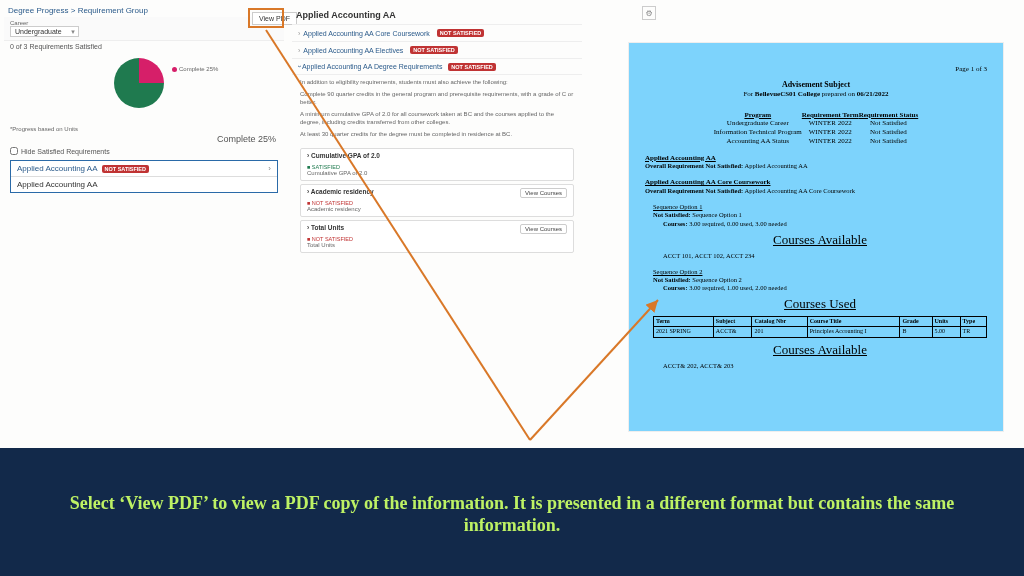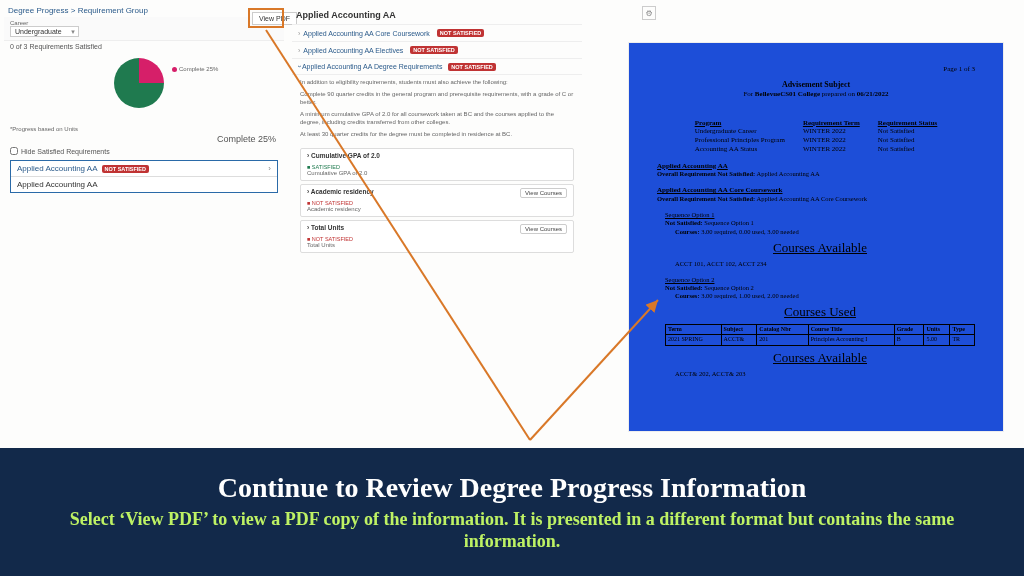--- a/index.html
+++ b/index.html
@@ -36,25 +36,25 @@
   .acc-open { padding: 4px 6px; border-bottom: 1px solid #eee; color:#2a5a8a; }
   .acc-body { padding: 3px 8px 6px; font-size: 6px; color: #666; line-height: 1.35; }
   .sub-card { border:1px solid #ddd; margin: 3px 8px; border-radius:2px; font-size:6.5px; background:#fff; }
   .sub-head { padding:3px 6px; font-weight:bold; }
   .sub-body { padding: 2px 6px 4px; color:#666; font-size:6px; }
   .sub-flag-g { color:#1f7a4f; font-size:5.5px; }
   .sub-flag-r { color:#c03333; font-size:5.5px; }
   .mini-btn { float:right; font-size:6px; border:1px solid #ccc; background:#fff; padding:1px 4px; border-radius:2px; color:#444; cursor:pointer;}
   .gear { position:absolute; top:6px; left:642px; width:14px; height:14px; border:1px solid #ccc; display:flex; align-items:center; justify-content:center; font-size:8px; color:#888; cursor:pointer;}
 
-  .pdf-preview { position: absolute; top: 42px; left: 628px; width: 376px; height: 390px; background:#1d4ed8; border:1px solid #eee; font-family: 'Times New Roman', serif; font-size: 7px; color:#000; padding: 22px 28px; line-height:1.25; }
+  .pdf-preview { position: absolute; top: 42px; left: 628px; width: 376px; height: 390px; background:#7dd3fc; border:1px solid #eee; font-family: 'Times New Roman', serif; font-size: 7px; color:#000; padding: 22px 16px; line-height:1.25; }
   .pdf-preview .pg { text-align:right; font-size:7px; }
   .pdf-preview .title { text-align:center; font-weight:bold; font-size:8px; margin-top:6px;}
   .pdf-preview .sub { text-align:center; font-size:7px; }
-  .pdf-cols { display:flex; justify-content:center; gap: 18px; margin-top:20px; }
+  .pdf-cols { display:flex; justify-content:center; margin-top:12px;text-align:center; }
   .pdf-col b { display:block; text-decoration:underline; font-size:7px; }
   .pdf-col div { font-size:7px; }
   .pdf-sec { margin-top:8px; }
   .pdf-sec .h { font-weight:bold; text-decoration:underline; }
   .pdf-sec .line { font-size:6.5px; }
   .pdf-table { border-collapse: collapse; margin-top:3px; width:100%; }
   .pdf-table th, .pdf-table td { border:1px solid #000; font-size:6px; padding:1px 2px; text-align:left; }
   .ctr { text-align:center; font-size:13px; text-decoration:underline; margin-top:4px; }
 
   .footer-band { position: absolute; bottom: 0; left: 0; width: 1024px; height: 128px; background: #12294a; display:flex; flex-direction:column; align-items:center; justify-content:center; padding: 10px 40px; text-align:center; }
@@ -156,21 +156,21 @@
   <div class="pdf-preview">
     <div class="pg">Page 1 of 3</div>
     <div class="title">Advisement Subject</div>
     <div class="sub">
       <span>For </span><b>BellevueCS01 College</b><span> prepared on </span><b>06/21/2022</b>
     </div>
     <div class="pdf-cols">
       <div class="pdf-col">
           <b>Program</b>
           <div>Undergraduate Career</div>
-          <div>Professional Principles Program</div>
+          <div>Information Technical Program</div>
           <div>Accounting AA Status</div>
         </div>
       <div class="pdf-col">
           <b>Requirement Term</b>
           <div>WINTER 2022</div>
           <div>WINTER 2022</div>
           <div>WINTER 2022</div>
         </div>
       <div class="pdf-col">
           <b>Requirement Status</b>
@@ -232,15 +232,14 @@
           <path d="M0,0 L6,3 L0,6 Z" fill="#d97828"></path>
         </marker>
       </defs>
     <line x1="266" y1="30" x2="530" y2="440" stroke="#d97828" stroke-width="2"></line>
     <line x1="530" y1="440" x2="658" y2="300" stroke="#d97828" stroke-width="2" marker-end="url(#ah)"></line>
   </svg>
 
 </div>
 
 <div class="footer-band">
-  <div class="h1">Continue to Review Degree Progress Information</div>
   <div class="h2">Select ‘View PDF’ to view a PDF copy of the information. It is presented in a different format but contains the same information.</div>
 </div>
 
 </body></html>

